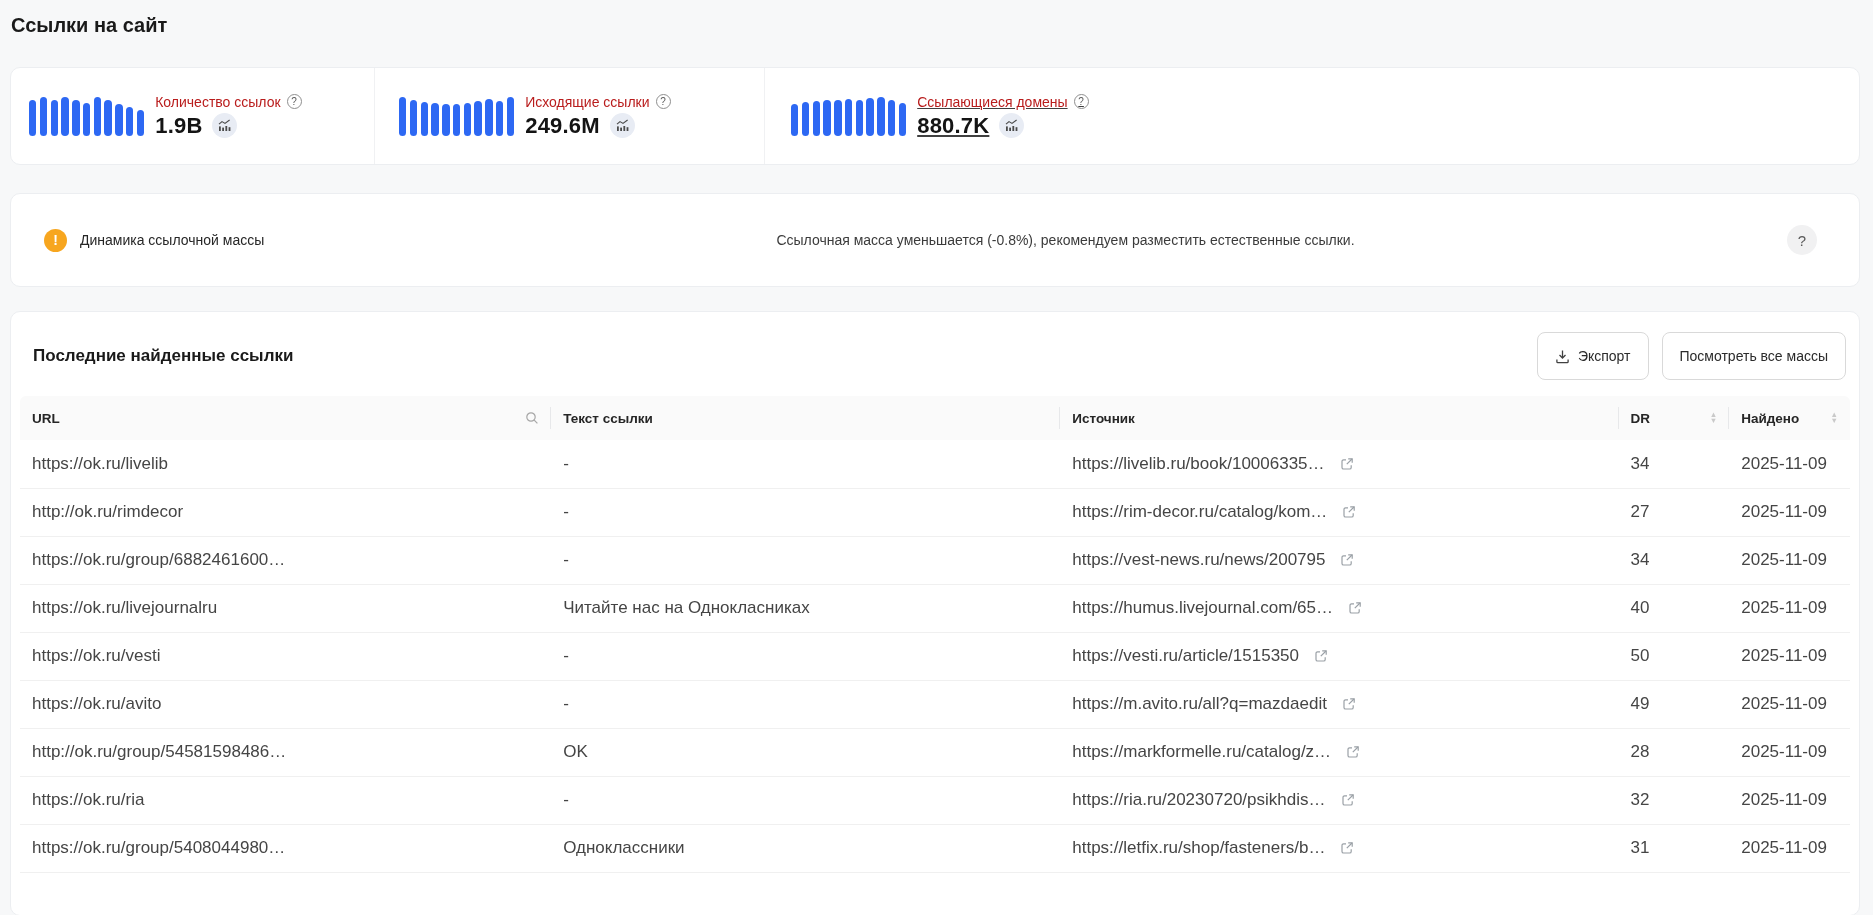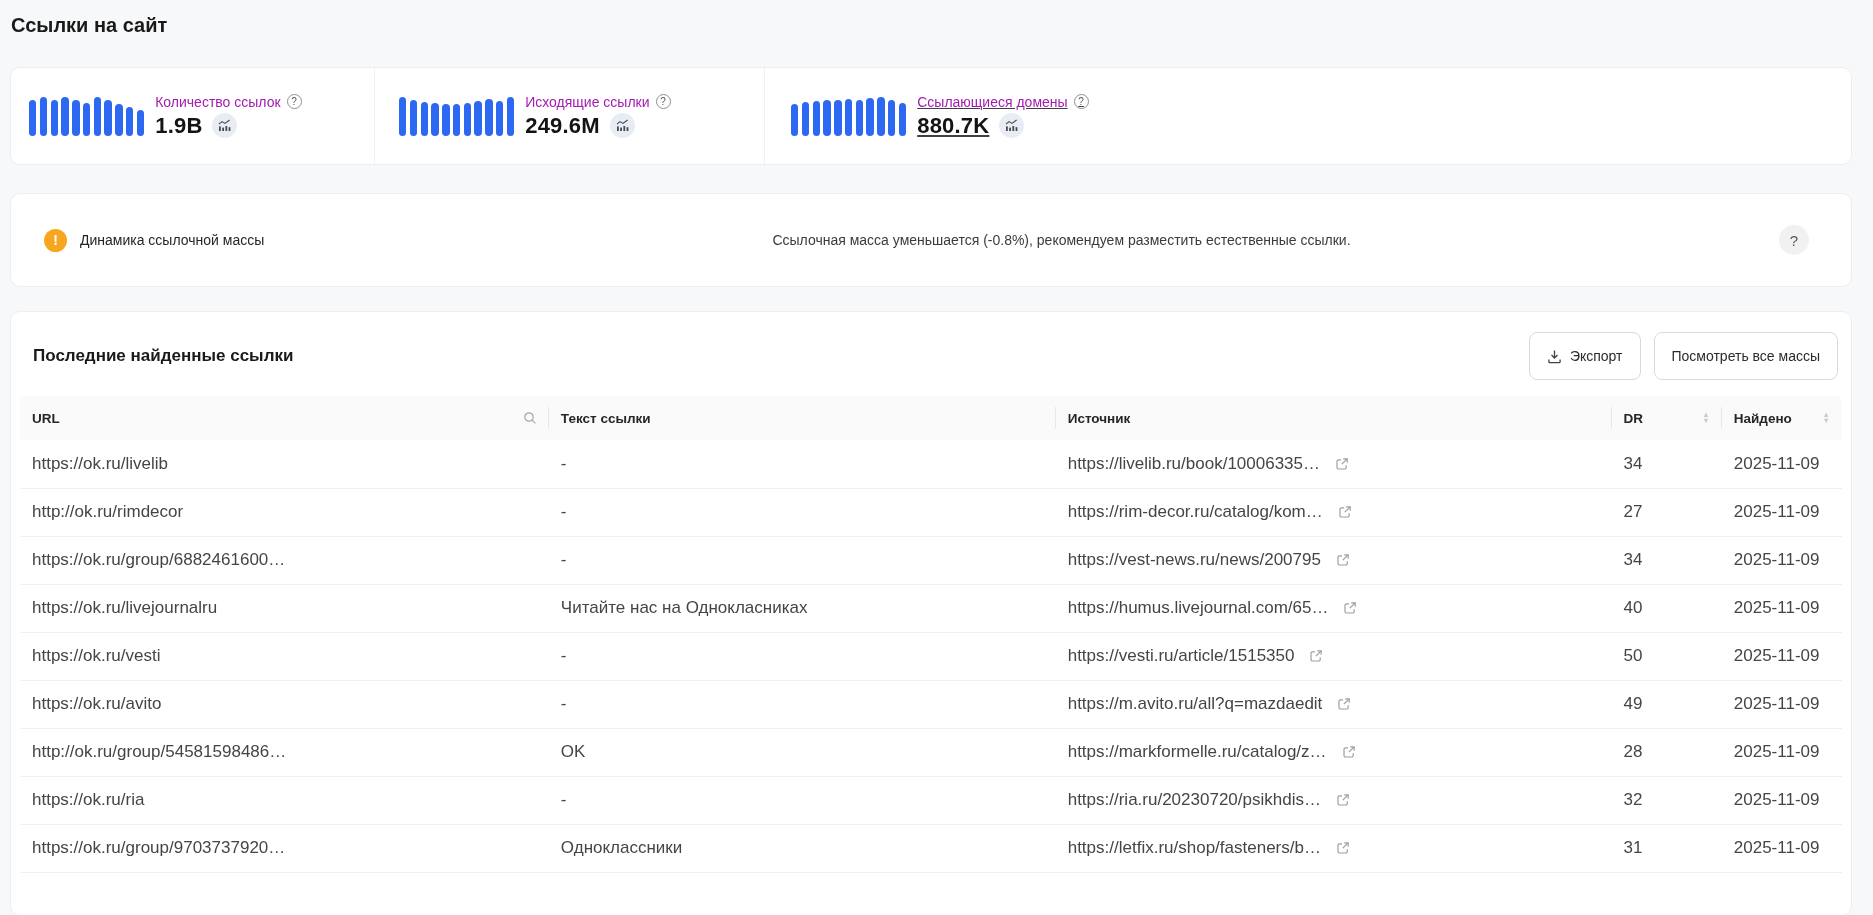--- a/index.html
+++ b/index.html
@@ -3,36 +3,36 @@
 <meta charset="utf-8">
 <style>
   html,body{margin:0;padding:0;}
   body{
     width:1873px;height:915px;overflow:hidden;
     background:#f7f8f9;
     font-family:"Liberation Sans","DejaVu Sans",sans-serif;
     -webkit-font-smoothing:antialiased;
     color:#404040;
   }
-  .page{padding:12px 21px 0 10px;}
+  .page{padding:12px 13px 0 10px;}
   .page-title{font-size:20px;font-weight:bold;color:#1a1a1a;margin:0 0 0 1px;line-height:26px;}
 
   .panel{background:#fff;border:1px solid #eceef1;border-radius:10px;box-sizing:border-box;}
 
   
   .metrics{margin-top:29px;height:98px;display:flex;align-items:stretch;}
   .metric-card{display:flex;align-items:center;box-sizing:border-box;}
   .metric-card.c1{width:363px;padding-left:18px;}
   .metric-card.c2{width:390px;padding-left:24px;border-left:1px solid #f0f1f3;}
   .metric-card.c3{flex:1;padding-left:26px;border-left:1px solid #f0f1f3;text-decoration:underline;}
   .bars{display:flex;align-items:flex-end;gap:3.4px;height:40px;margin-right:11px;}
   .bar{width:7.4px;border-radius:8px;background:var(--bar-color,#2D68F3);display:inline-block;}
   .metric-text{display:flex;flex-direction:column;justify-content:center;}
   .metric-label-row{display:flex;align-items:center;gap:6px;}
-  .metric-label{font-size:14px;color:#a21caf;}
+  .metric-label{font-size:14px;color:#b91c1c;}
   .q-icon{width:15px;height:15px;border:1.2px solid #8f8f8f;border-radius:50%;
     display:inline-flex;align-items:center;justify-content:center;
     font-size:10px;color:#595959;box-sizing:border-box;cursor:pointer;}
   .metric-value-row{display:flex;align-items:center;gap:10px;margin-top:3px;}
   .metric-value{font-size:22px;font-weight:bold;color:#141414;letter-spacing:.2px;}
   .chart-badge{width:25px;height:25px;border-radius:50%;background:#e8ecf4;
     display:inline-flex;align-items:center;justify-content:center;cursor:pointer;}
 
   
   .notice{margin-top:28px;height:94px;display:flex;align-items:center;padding:0 42px 0 33px;}
@@ -385,21 +385,21 @@
                 <path d="M8.2 1.8h4v4" fill="none" stroke="#9aa0a6" stroke-width="1.2"></path>
                 <path d="M12 2L6.8 7.2" fill="none" stroke="#9aa0a6" stroke-width="1.2"></path>
               </svg>
             </span>
           </td>
           <td>32</td>
           <td>2025-11-09</td>
         </tr>
 
         <tr>
-          <td>https://ok.ru/group/9703737920…</td>
+          <td>https://ok.ru/group/5408044980…</td>
           <td>Одноклассники</td>
           <td>
             <span class="source-wrap">
               <span class="src-txt">https://letfix.ru/shop/fasteners/b…</span>
               <svg class="ico" width="14" height="14" viewBox="0 0 14 14">
                 <path d="M6 2.8H3.6c-.9 0-1.6.7-1.6 1.6v6c0 .9.7 1.6 1.6 1.6h6c.9 0 1.6-.7 1.6-1.6V8.2" fill="none" stroke="#9aa0a6" stroke-width="1.2"></path>
                 <path d="M8.2 1.8h4v4" fill="none" stroke="#9aa0a6" stroke-width="1.2"></path>
                 <path d="M12 2L6.8 7.2" fill="none" stroke="#9aa0a6" stroke-width="1.2"></path>
               </svg>
             </span>

